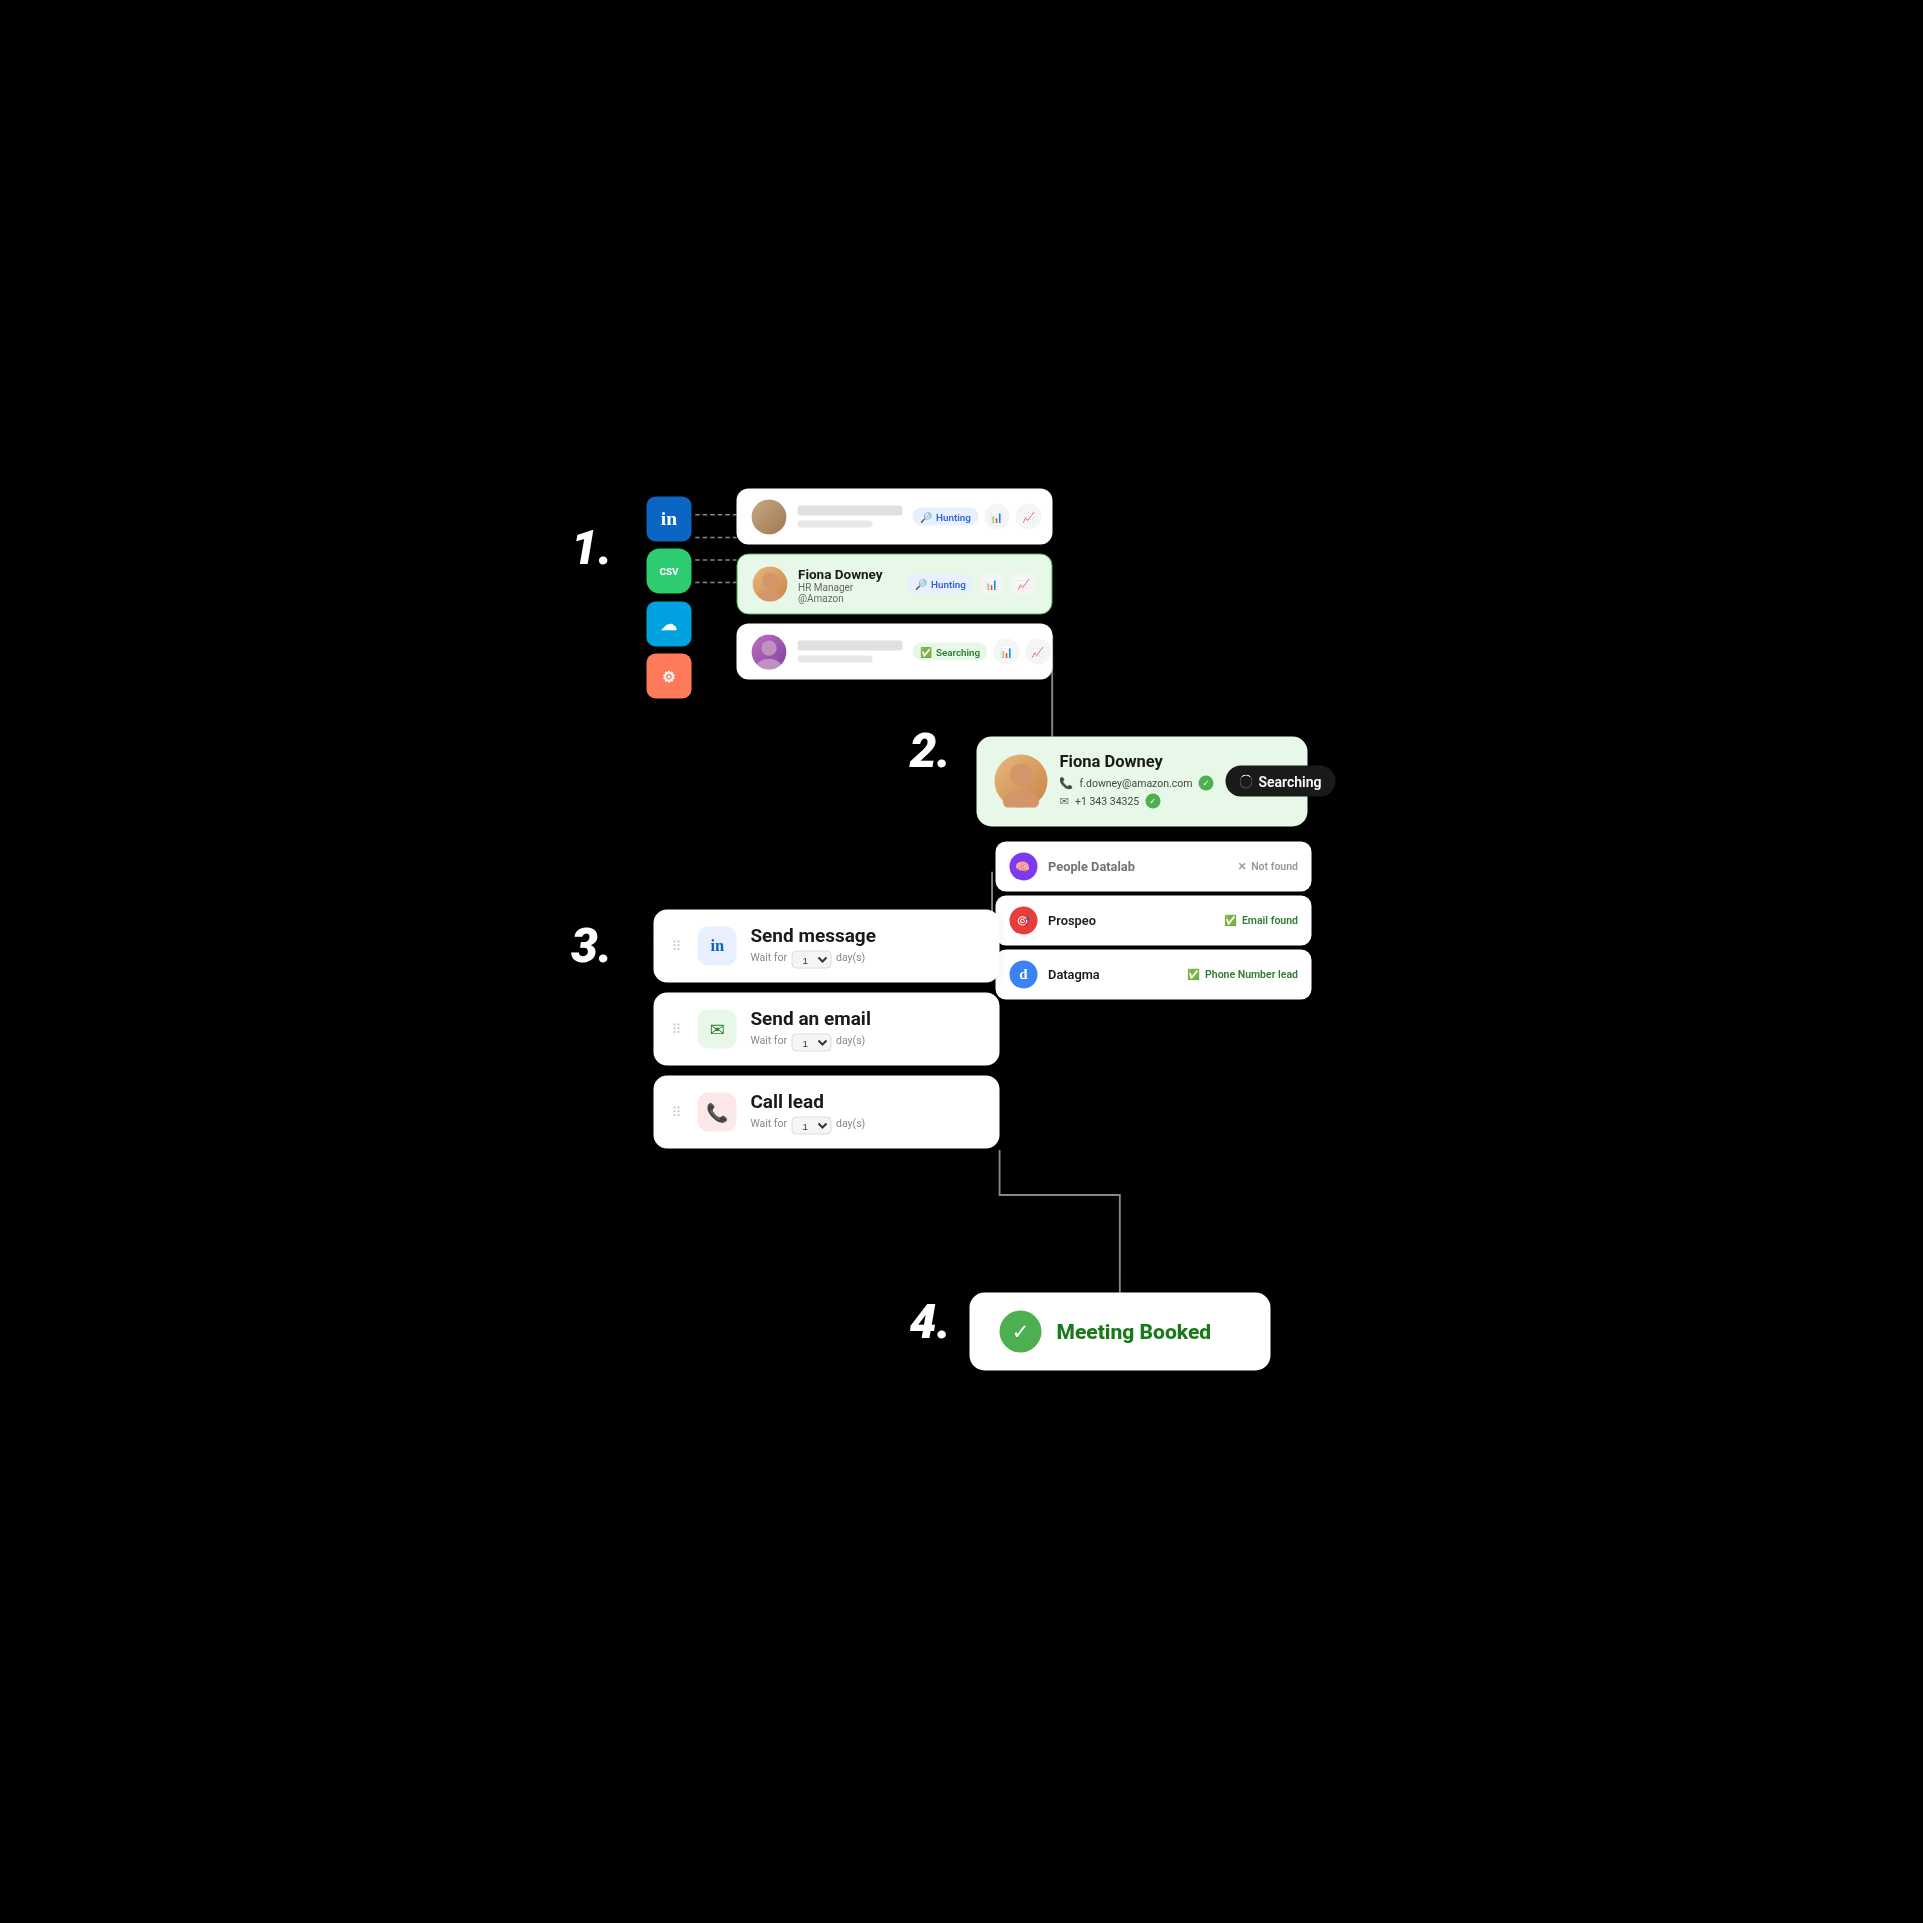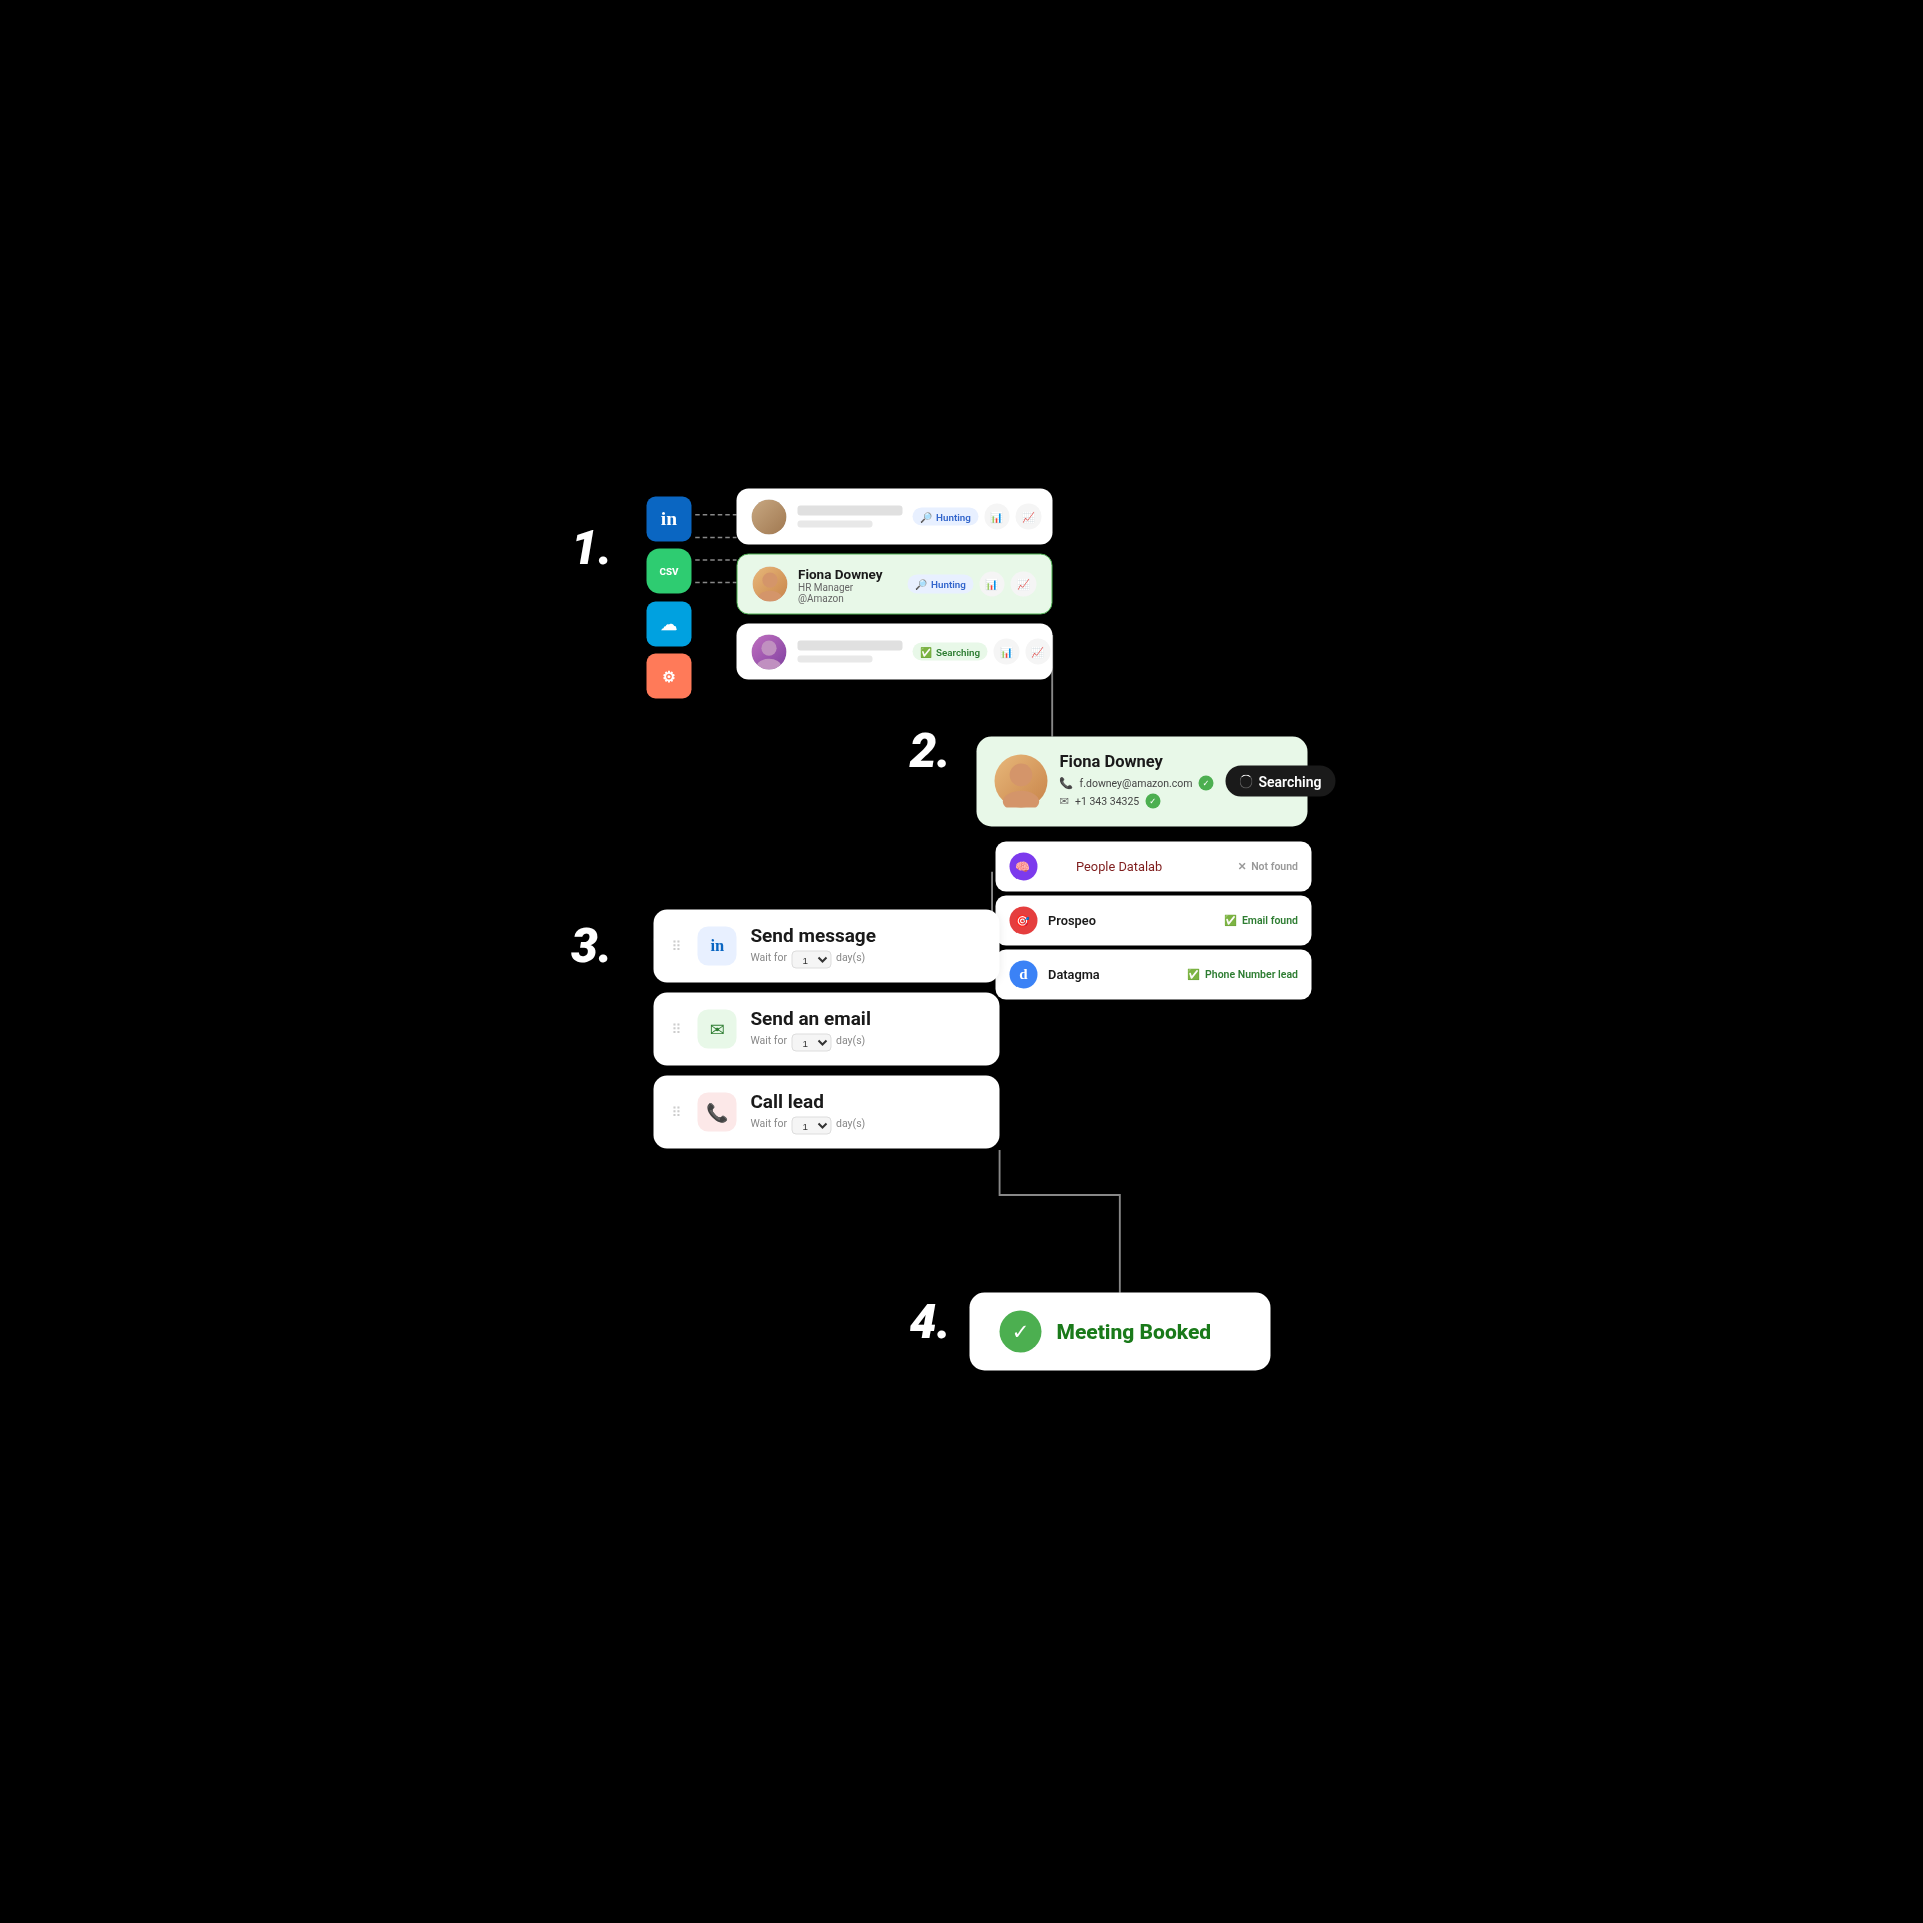--- a/index.html
+++ b/index.html
@@ -264,21 +264,21 @@
     }
     .icon-pdl { background: #7c3aed; color: #fff; }
     .icon-prospeo { background: #e53e3e; color: #fff; }
     .icon-datagma { background: #3b82f6; color: #fff; }
     .provider-name {
       flex: 1;
       font-size: 12.8px;
       font-weight: 600;
       color: #1a1a1a;
     }
-    .provider-name.purple { color: #7f1d1d; font-weight: 400; margin-left: 28px; }
+    .provider-name.purple { color: #737373; font-weight: 700; }
     .provider-status {
       font-size: 10.5px;
       font-weight: 600;
       display: flex;
       align-items: center;
       gap: 4.5px;
     }
     .status-not-found { color: #999; }
     .status-email-found { color: #2e7d32; }
     .status-phone-found { color: #2e7d32; }

